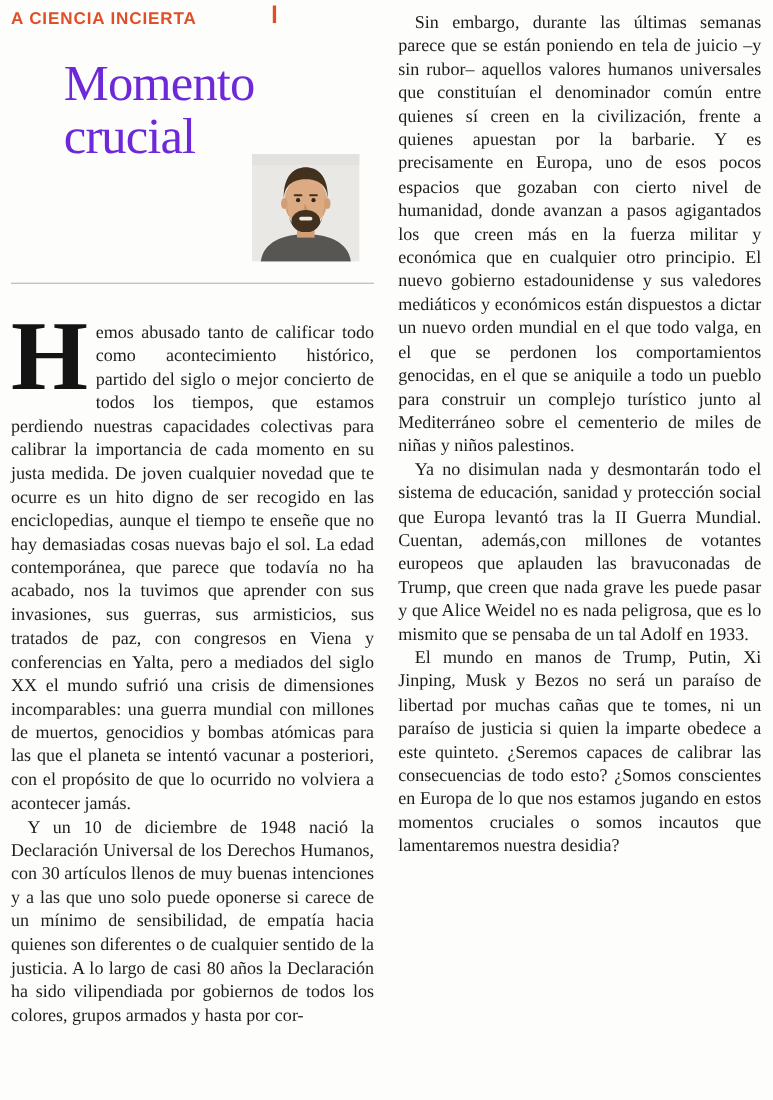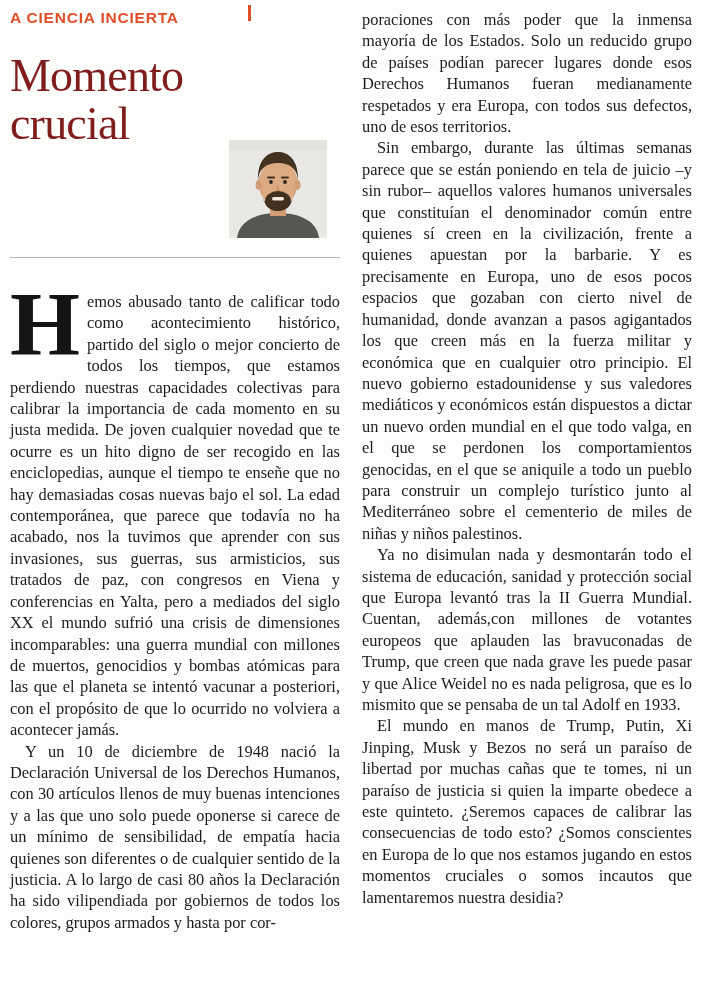--- a/index.html
+++ b/index.html
@@ -42,23 +42,24 @@
     color: #5e7284;
     line-height: 19px;
     margin-top: 3px;
   }
   .title {
     font-family: "Liberation Serif", serif;
     font-weight: 400;
     font-size: 46px;
     line-height: 48px;
     letter-spacing: -0.8px;
-    color: #7f1d1d;
+    color: #6d28d9;
     margin-top: 24px;
     width: 230px;
+    margin-left: 48px;
   }
   .photo {
     position: absolute;
     right: 13px; top: 132px;
     width: 98px; height: 98px;
     overflow: hidden;
   }
   .photo svg { display: block; width: 98px; height: 98px; }
 
   
@@ -129,20 +130,19 @@
     </div>
 
     <div class="body-text left-text" lang="es">
       <p class="para no-indent"><span class="dropcap">H</span><span>emos abusado tanto de calificar todo como acontecimiento histórico, partido del siglo o mejor concierto de todos los tiempos, que estamos perdiendo nuestras capacidades colectivas para calibrar la importancia de cada momento en su justa medida. De joven cualquier novedad que te ocurre es un hito digno de ser recogido en las enciclopedias, aunque el tiempo te enseñe que no hay demasiadas cosas nuevas bajo el sol. La edad contemporánea, que parece que todavía no ha acabado, nos la tuvimos que aprender con sus invasiones, sus guerras, sus armisticios, sus tratados de paz, con congresos en Viena y conferencias en Yalta, pero a mediados del siglo XX el mundo sufrió una crisis de dimensiones incomparables: una guerra mundial con millones de muertos, genocidios y bombas atómicas para las que el planeta se intentó vacunar a posteriori, con el propósito de que lo ocurrido no volviera a acontecer jamás.</span></p>
       <p class="para">Y un 10 de diciembre de 1948 nació la Declaración Universal de los Derechos Humanos, con 30 artículos llenos de muy buenas intenciones y a las que uno solo puede oponerse si carece de un mínimo de sensibilidad, de empatía hacia quienes son diferentes o de cualquier sentido de la justicia. A lo largo de casi 80 años la Declaración ha sido vilipendiada por gobiernos de todos los colores, grupos armados y hasta por cor-</p>
     </div>
   </div>
 
   <div class="col col-right">
     <div class="body-text right-text" lang="es">
-      <p class="para no-indent">poraciones con más poder que la inmensa mayoría de los Estados. Solo un reducido grupo de países podían parecer lugares donde esos Derechos Humanos fueran medianamente respetados y era Europa, con todos sus defectos, uno de esos territorios.</p>
       <p class="para">Sin embargo, durante las últimas semanas parece que se están poniendo en tela de juicio –y sin rubor– aquellos valores humanos universales que constituían el denominador común entre quienes sí creen en la civilización, frente a quienes apuestan por la barbarie. Y es precisamente en Europa, uno de esos pocos espacios que gozaban con cierto nivel de humanidad, donde avanzan a pasos agigantados los que creen más en la fuerza militar y económica que en cualquier otro principio. El nuevo gobierno estadounidense y sus valedores mediáticos y económicos están dispuestos a dictar un nuevo orden mundial en el que todo valga, en el que se perdonen los comportamientos genocidas, en el que se aniquile a todo un pueblo para construir un complejo turístico junto al Mediterráneo sobre el cementerio de miles de niñas y niños palestinos.</p>
       <p class="para">Ya no disimulan nada y desmontarán todo el sistema de educación, sanidad y protección social que Europa levantó tras la II Guerra Mundial. Cuentan, además,con millones de votantes europeos que aplauden las bravuconadas de Trump, que creen que nada grave les puede pasar y que Alice Weidel no es nada peligrosa, que es lo mismito que se pensaba de un tal Adolf en 1933.</p>
       <p class="para">El mundo en manos de Trump, Putin, Xi Jinping, Musk y Bezos no será un paraíso de libertad por muchas cañas que te tomes, ni un paraíso de justicia si quien la imparte obedece a este quinteto. ¿Seremos capaces de calibrar las consecuencias de todo esto? ¿Somos conscientes en Europa de lo que nos estamos jugando en estos momentos cruciales o somos incautos que lamentaremos nuestra desidia?</p>
     </div>
   </div>
 
 </div>
 
 </body></html>

